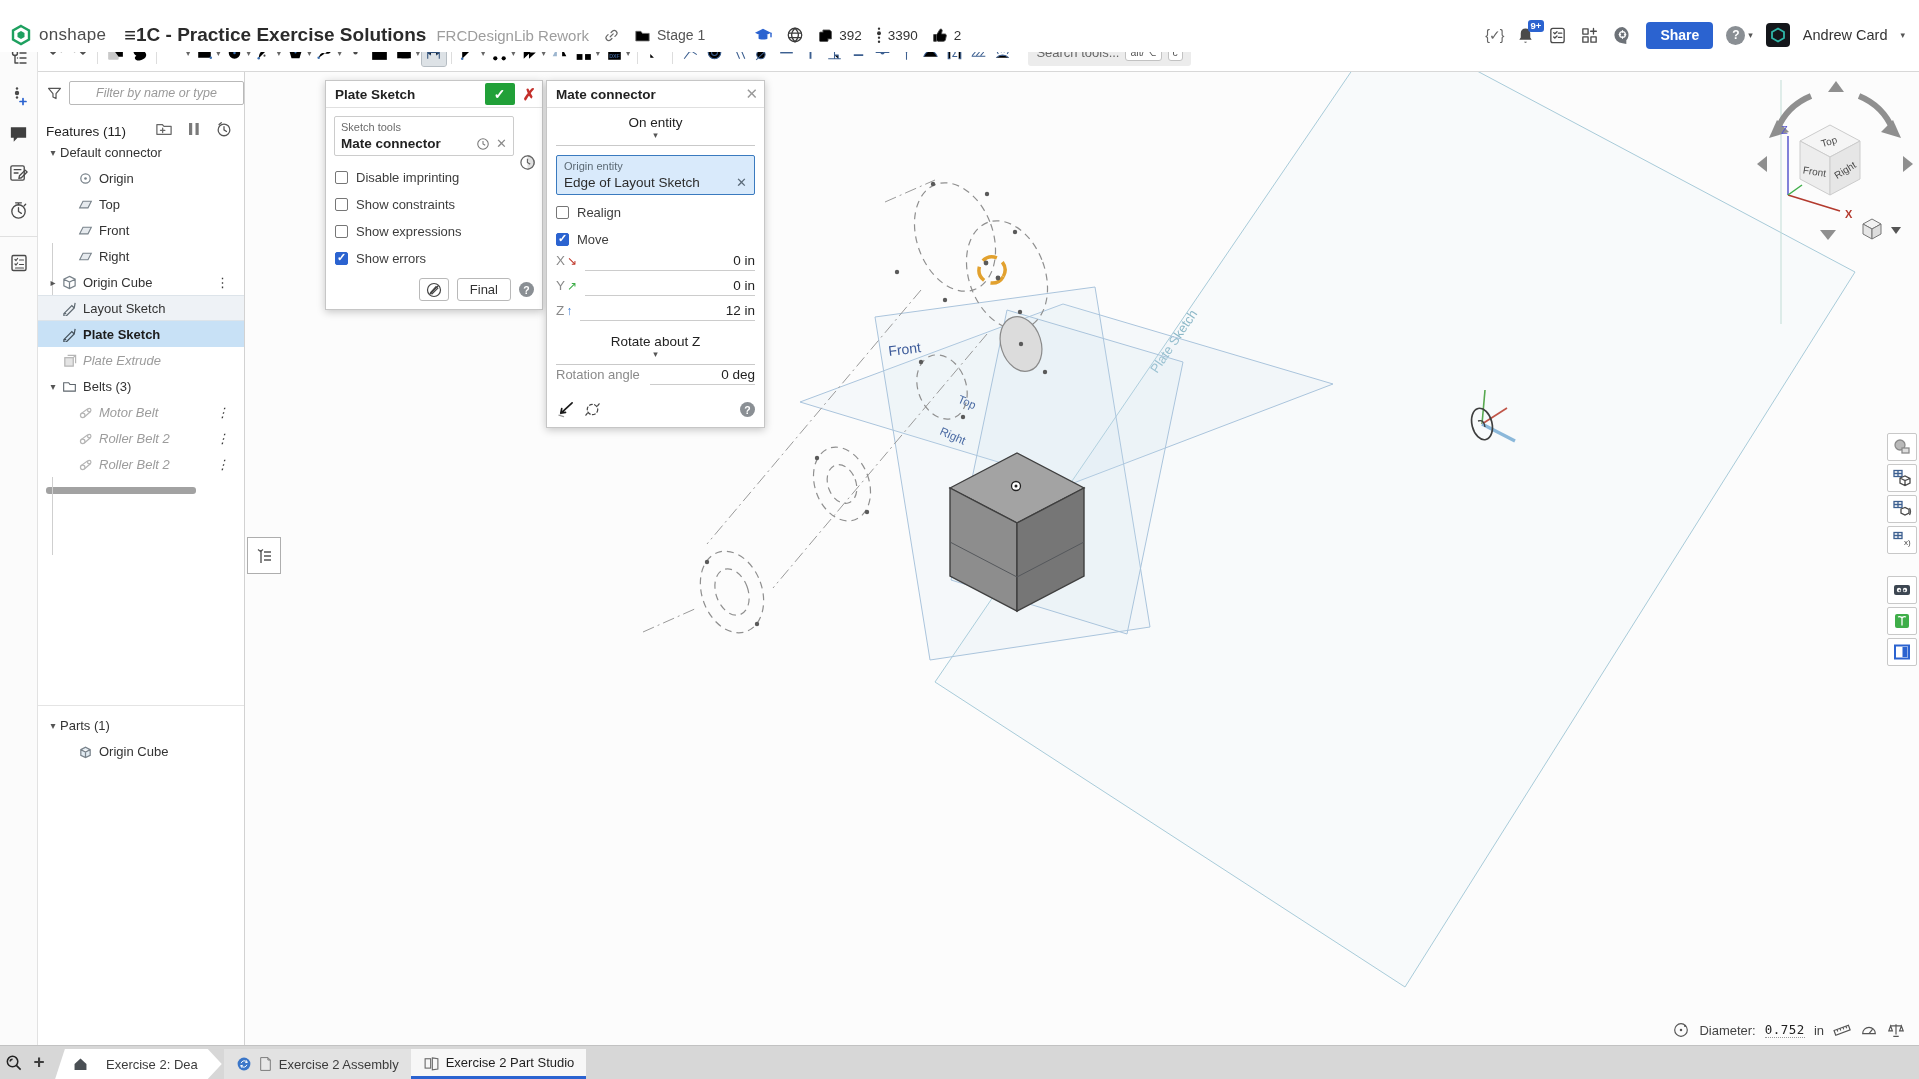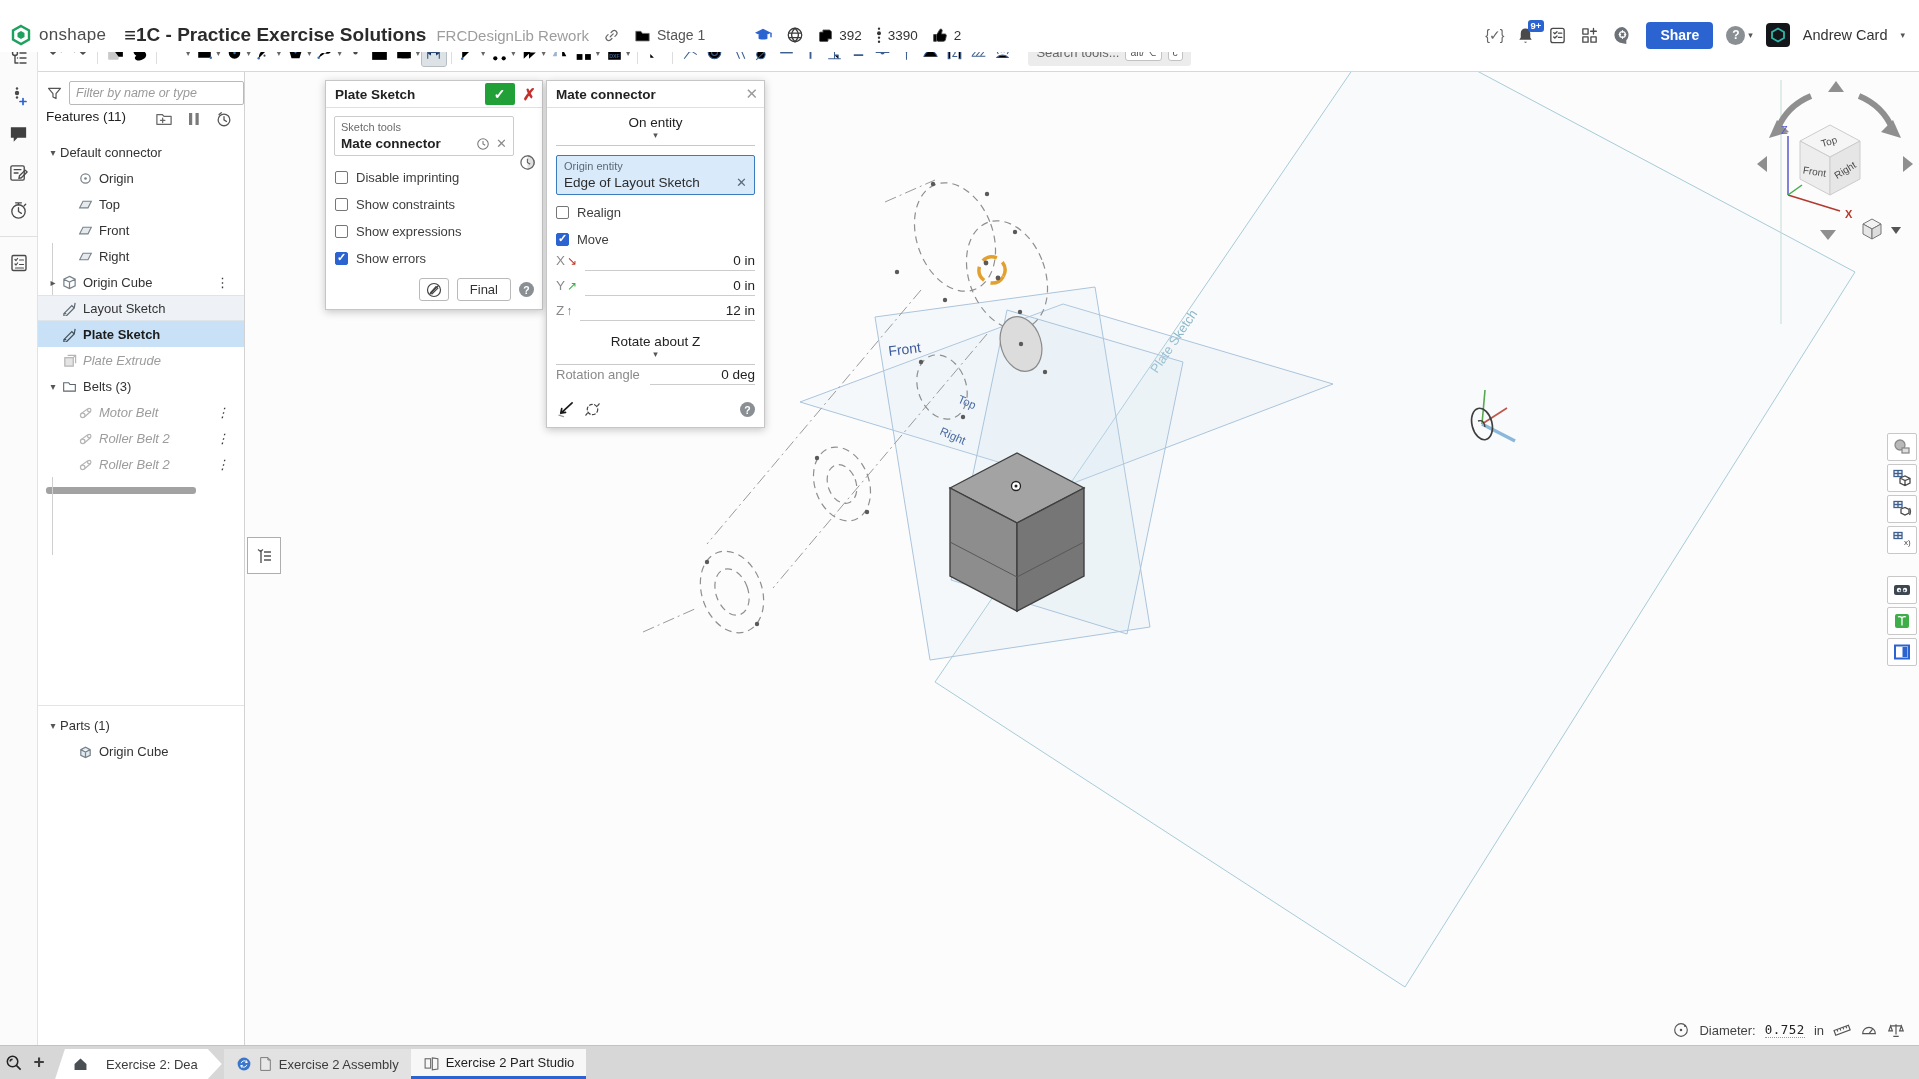--- a/index.html
+++ b/index.html
@@ -42,23 +42,23 @@
   .key-badge { background:#fff; border:1px solid #c2c2c2; border-radius:3px; font-size:10.5px; color:#555; padding:1px 4px; line-height:1.2; }
 
   
   #left-strip { position:absolute; top:34px; left:0; bottom:34px; width:38px; background:#fbfbfb; border-right:1px solid #e2e2e2; display:flex; flex-direction:column; align-items:center; padding-top:12px; gap:14px; z-index:20; }
   #left-strip .ic { width:24px; height:24px; cursor:pointer; }
   .strip-div { width:38px; height:1px; background:#e0e0e0; }
 
   
   #feature-panel { position:absolute; top:72px; left:38px; width:207px; bottom:34px; background:#fff; border-right:1px solid #d2d2d2; z-index:20; font-size:13px; }
   .filter-row { display:flex; align-items:center; gap:6px; padding:9px 8px 4px 8px; }
-  .filter-row input { flex:1; height:24px; border:1px solid #b9b9b9; border-radius:2px; font-size:12.5px; padding:8px 6px; font-family:inherit; }
+  .filter-row input { flex:1; height:24px; border:1px solid #b9b9b9; border-radius:2px; font-size:12.5px; padding:8px 6px; font-family:inherit;text-align:center; }
   .filter-row input::placeholder { font-style:italic; color:#9a9a9a; }
-  .feat-header { display:flex; align-items:flex-start; height:30px; padding:0 10px 0 8px; color:#222; font-size:13.5px; }
+  .feat-header { display:flex; align-items:flex-end; height:30px; padding:0 10px 0 8px; color:#222; font-size:13.5px; }
   .feat-header .spacer { flex:1; }
   .feat-header .ic { width:20px; height:20px; margin-left:10px; cursor:pointer; }
   .trow { height:26px; display:flex; align-items:center; padding-left:8px; position:relative; cursor:pointer; color:#333; }
   .trow .chev { width:14px; font-size:10px; color:#555; text-align:center; flex:0 0 14px; }
   .trow .nochev { flex:0 0 14px; }
   .trow .ti { width:18px; height:16px; margin-right:5px; flex:0 0 18px; display:flex; align-items:center; justify-content:center; }
   .trow .ti svg { width:15px; height:15px; stroke:#78828a; fill:none; stroke-width:1.3; }
   .trow.indent1 { padding-left:24px; }
   .trow.indent2 { padding-left:24px; }
   .trow .dots { margin-left:auto; margin-right:14px; color:#3a3a3a; font-size:13px; letter-spacing:1px; }

